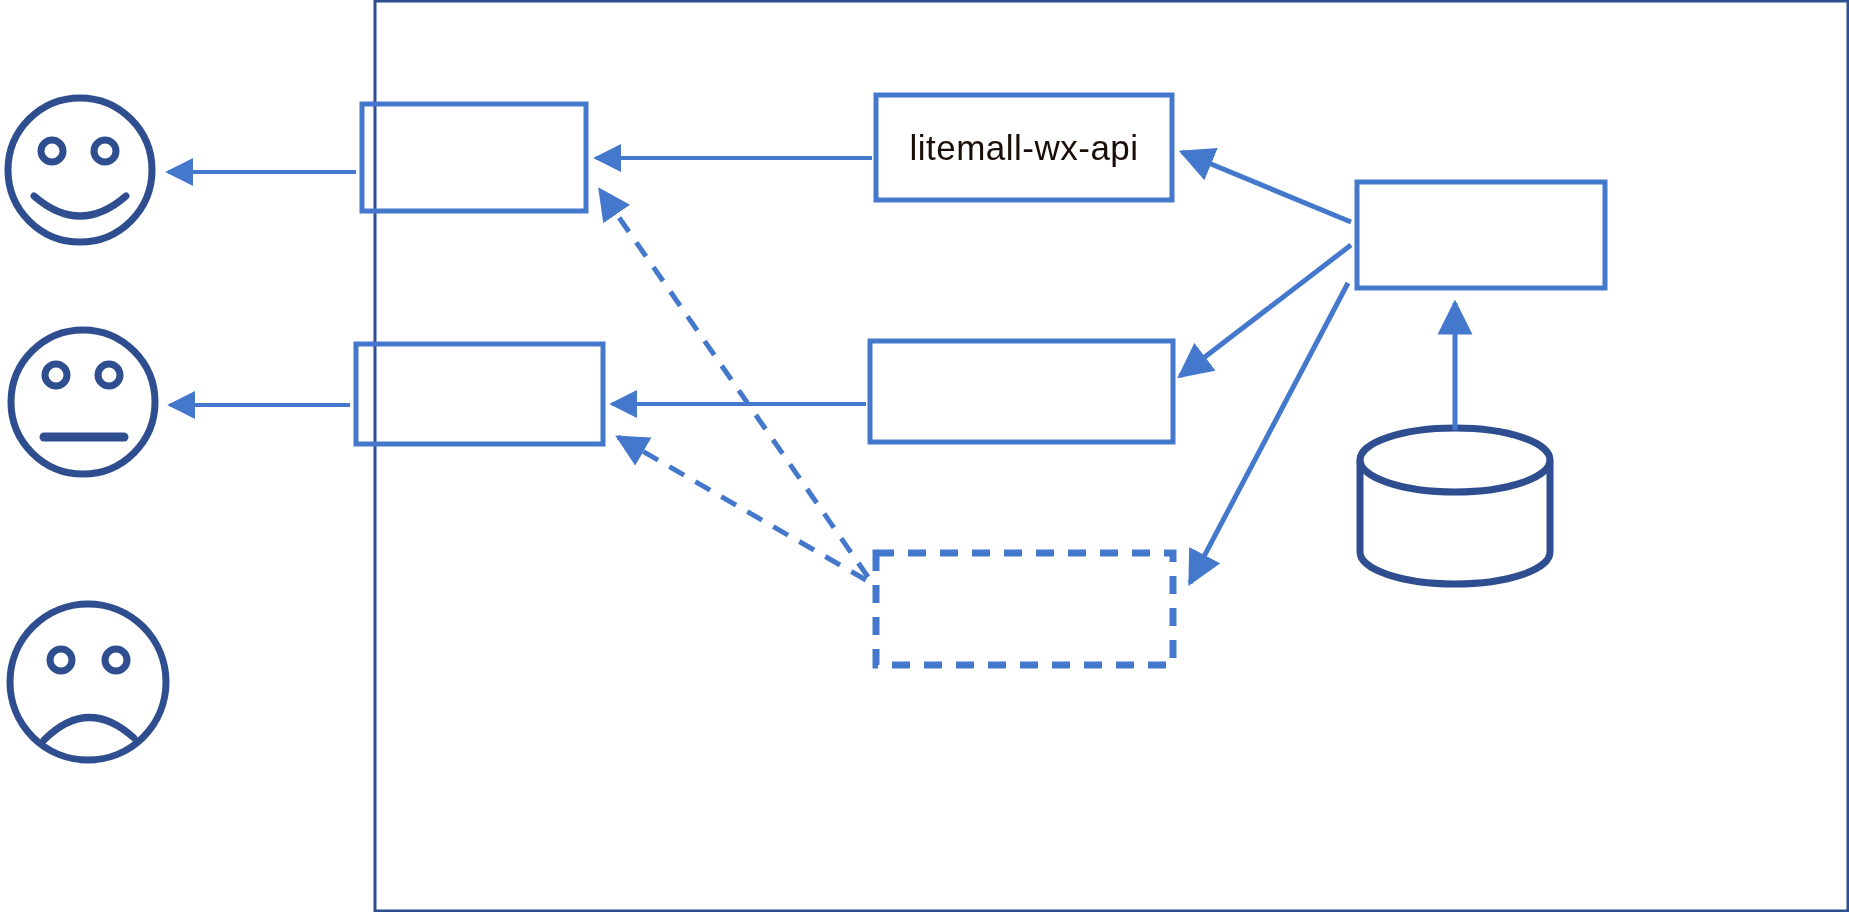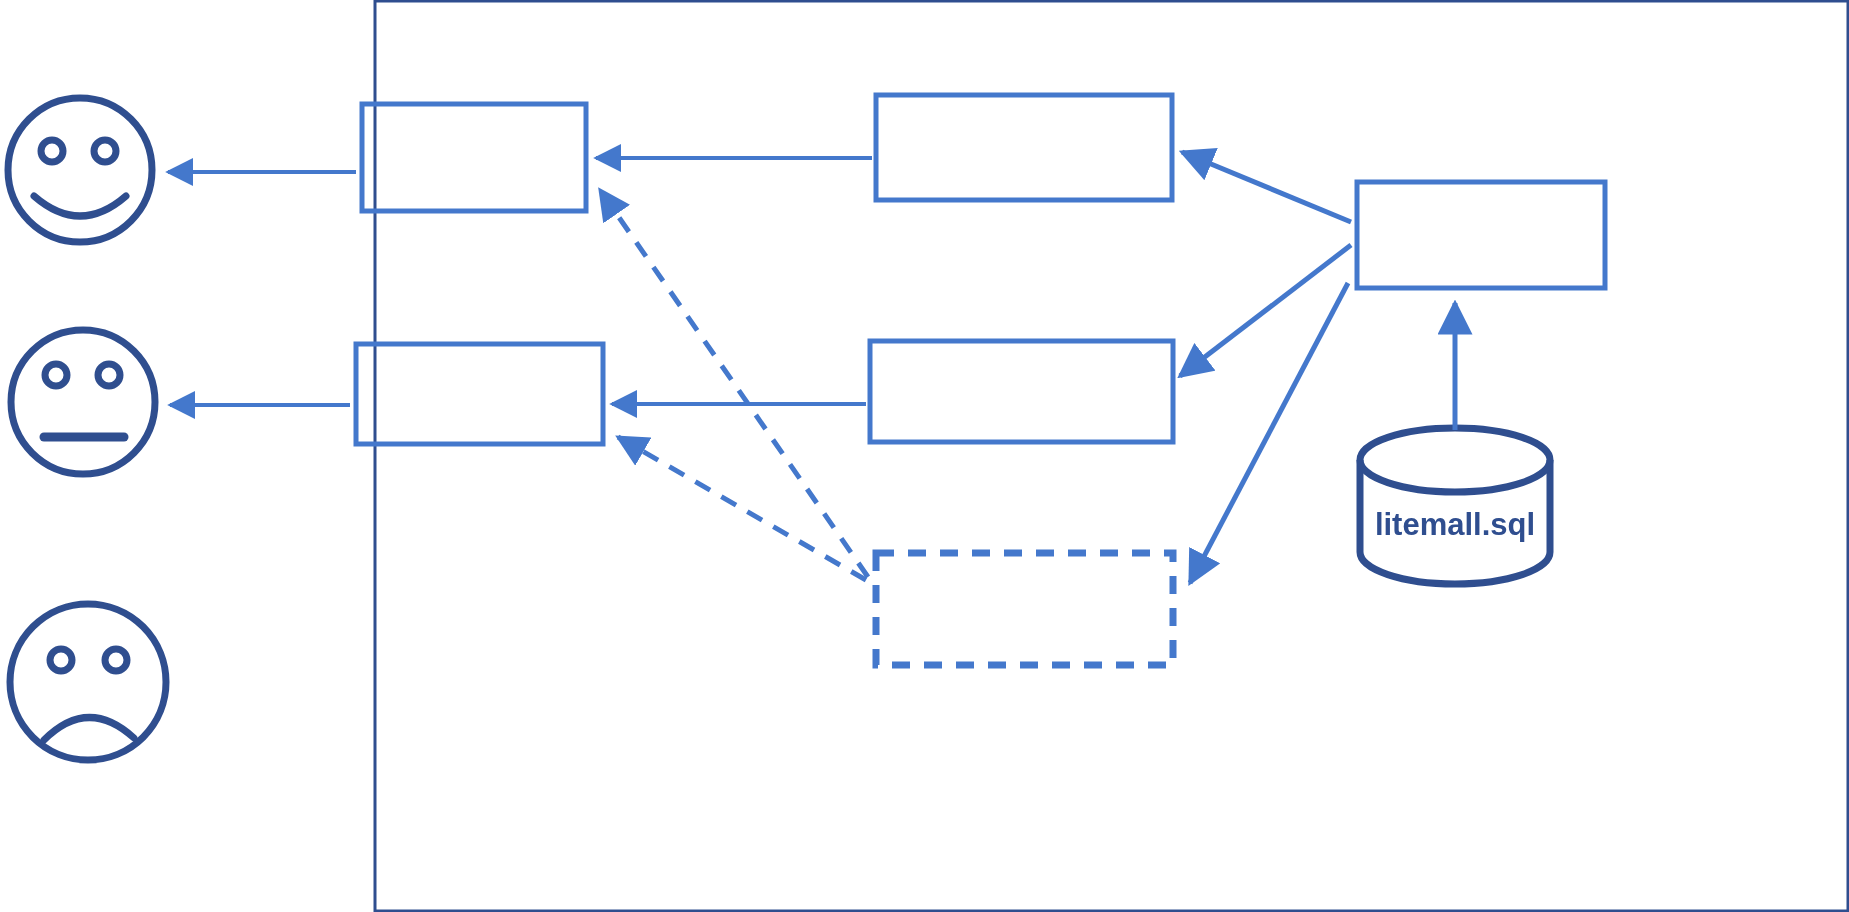--- a/index.html
+++ b/index.html
@@ -96,16 +96,16 @@
 
     <line x1="1348" y1="283" x2="1190" y2="583" stroke="#4478CC" stroke-width="5" marker-end="url(#arrowSolid)"></line>
 
     <line x1="1455" y1="430" x2="1455" y2="303" stroke="#4478CC" stroke-width="5" marker-end="url(#arrowSolid)"></line>
 
     <line x1="868" y1="577" x2="600" y2="190" stroke="#4478CC" stroke-width="5" stroke-dasharray="17 13" marker-end="url(#arrowDash)"></line>
 
     <line x1="866" y1="580" x2="618" y2="437" stroke="#4478CC" stroke-width="5" stroke-dasharray="17 13" marker-end="url(#arrowDash)"></line>
   </svg>
 
+  <div class="lbl lbl-api" style="left:876px;top:95px;width:296px;height:105px;">litemall-wx-api</div>
 
-  <div class="lbl lbl-db" style="left:1360px;top:495px;width:190px;height:60px;">litemall.sql</div>
 
 </div>
 
 </body></html>

